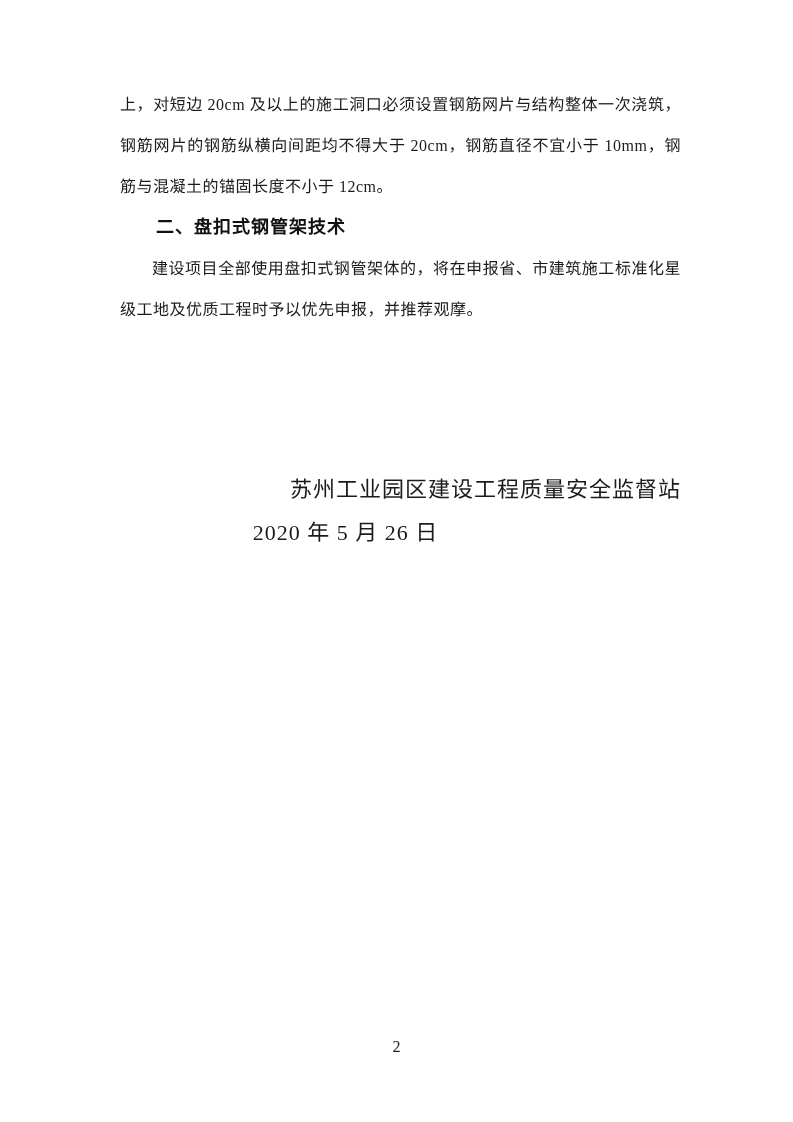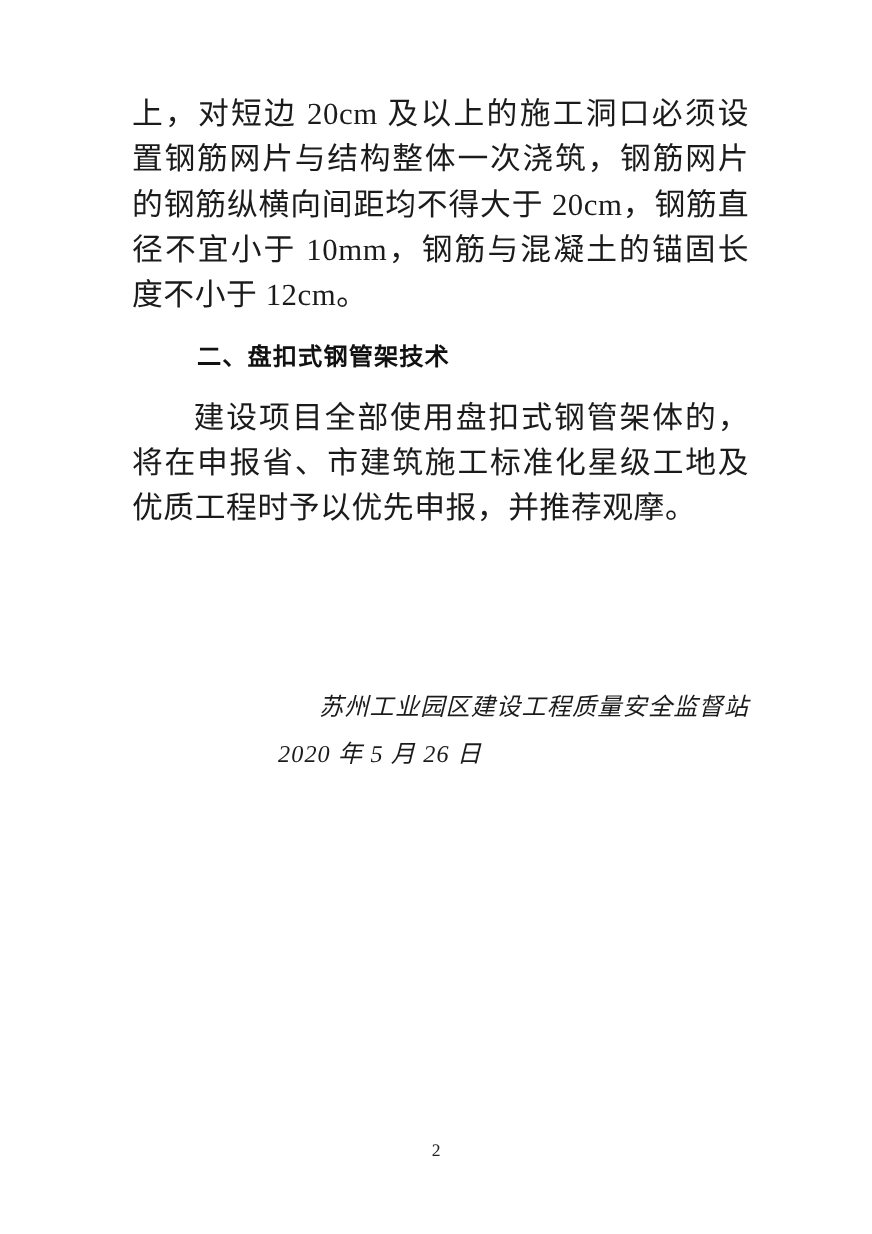--- a/index.html
+++ b/index.html
@@ -18,46 +18,45 @@
     box-sizing: border-box;
   }
   .doc-body {
     position: absolute;
     left: 120px;
     top: 84px;
     width: 561px;
   }
   .para {
     margin: 0;
-    font-size: 28px;
+    font-size: 16px;
     line-height: 41px;
     text-align: justify;
     text-justify: inter-character;
     letter-spacing: 0.5px;
     word-break: break-all;
   }
   .para.indent {
     text-indent: 2em;
   }
   .heading {
-    margin: 15px;
-    font-size: 22px;
+    margin: 0;
+    font-size: 18px;
     line-height: 41px;
     font-weight: bold;
     letter-spacing: 1px;
     text-indent: 2em;
     color: #111111;
     font-family: "Liberation Sans", sans-serif;
   }
   .signature {
     margin-top: 138px;
     font-size: 22px;
     line-height: 43px;
     letter-spacing: 1px;
-    font-style: italic;
   }
   .sig-org {
     text-align: right;
   }
   .sig-date {
     text-align: center;
     padding-right: 110px;
   }
   .page-number {
     position: absolute;

